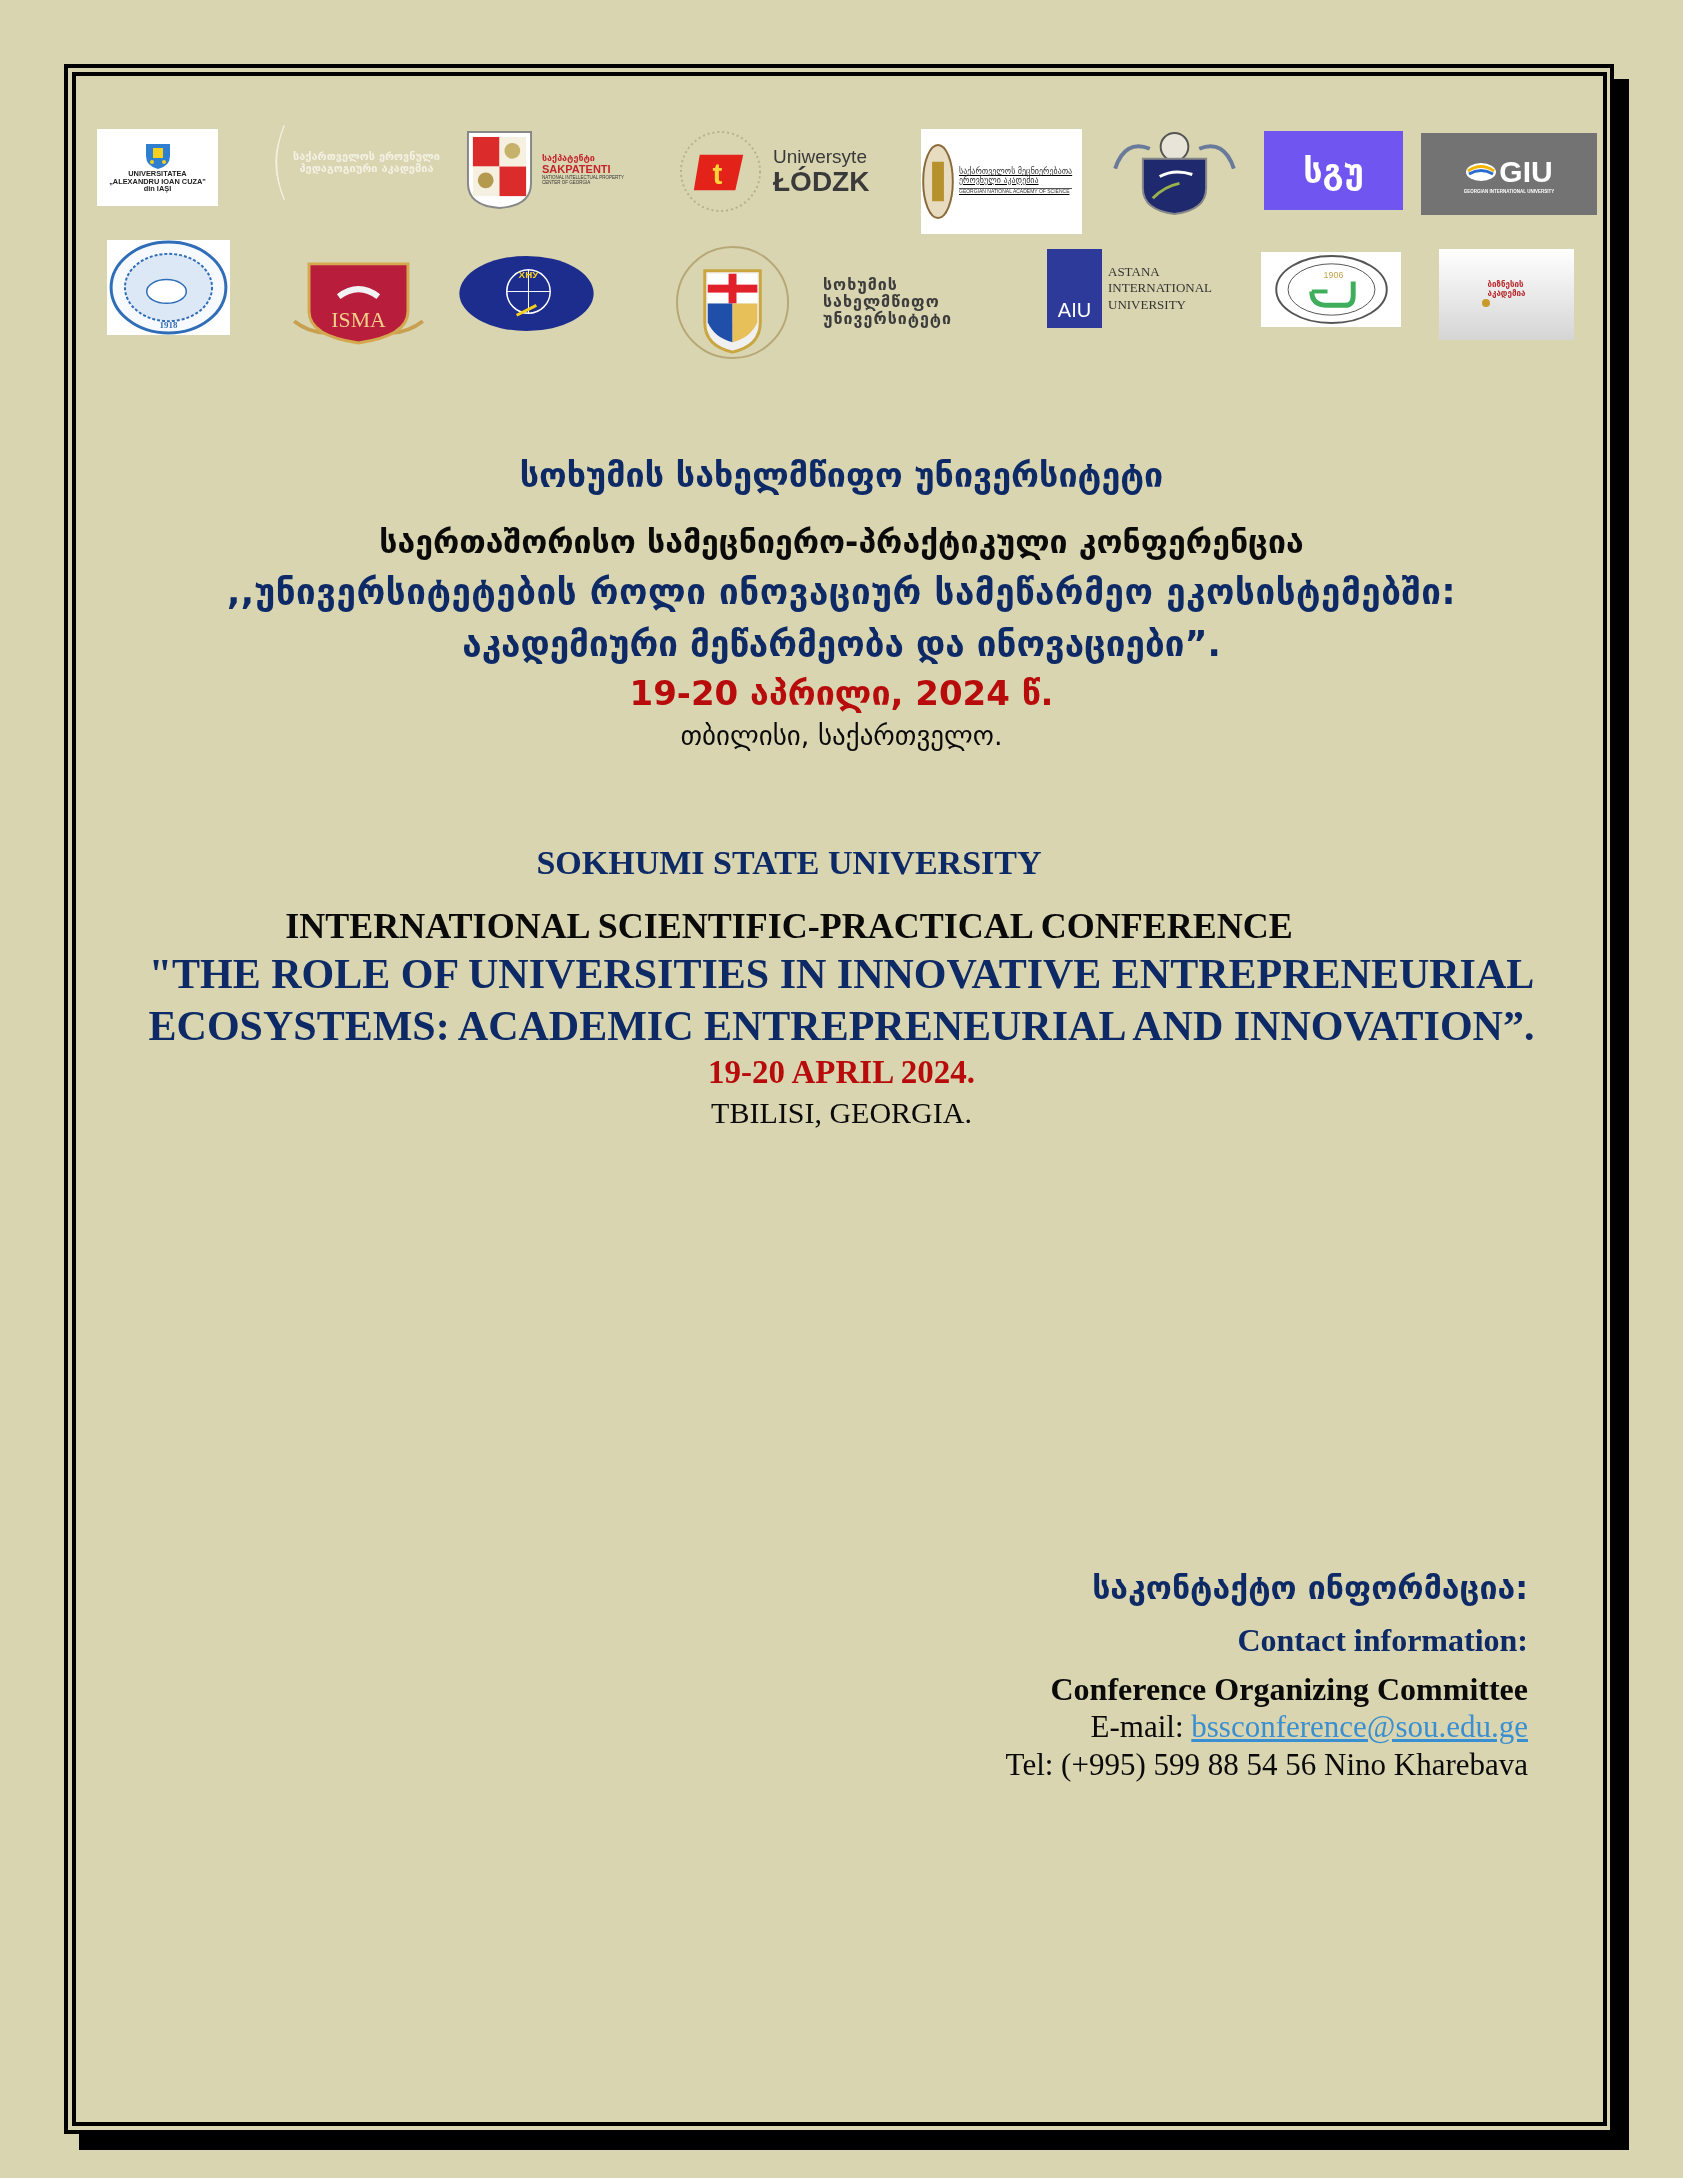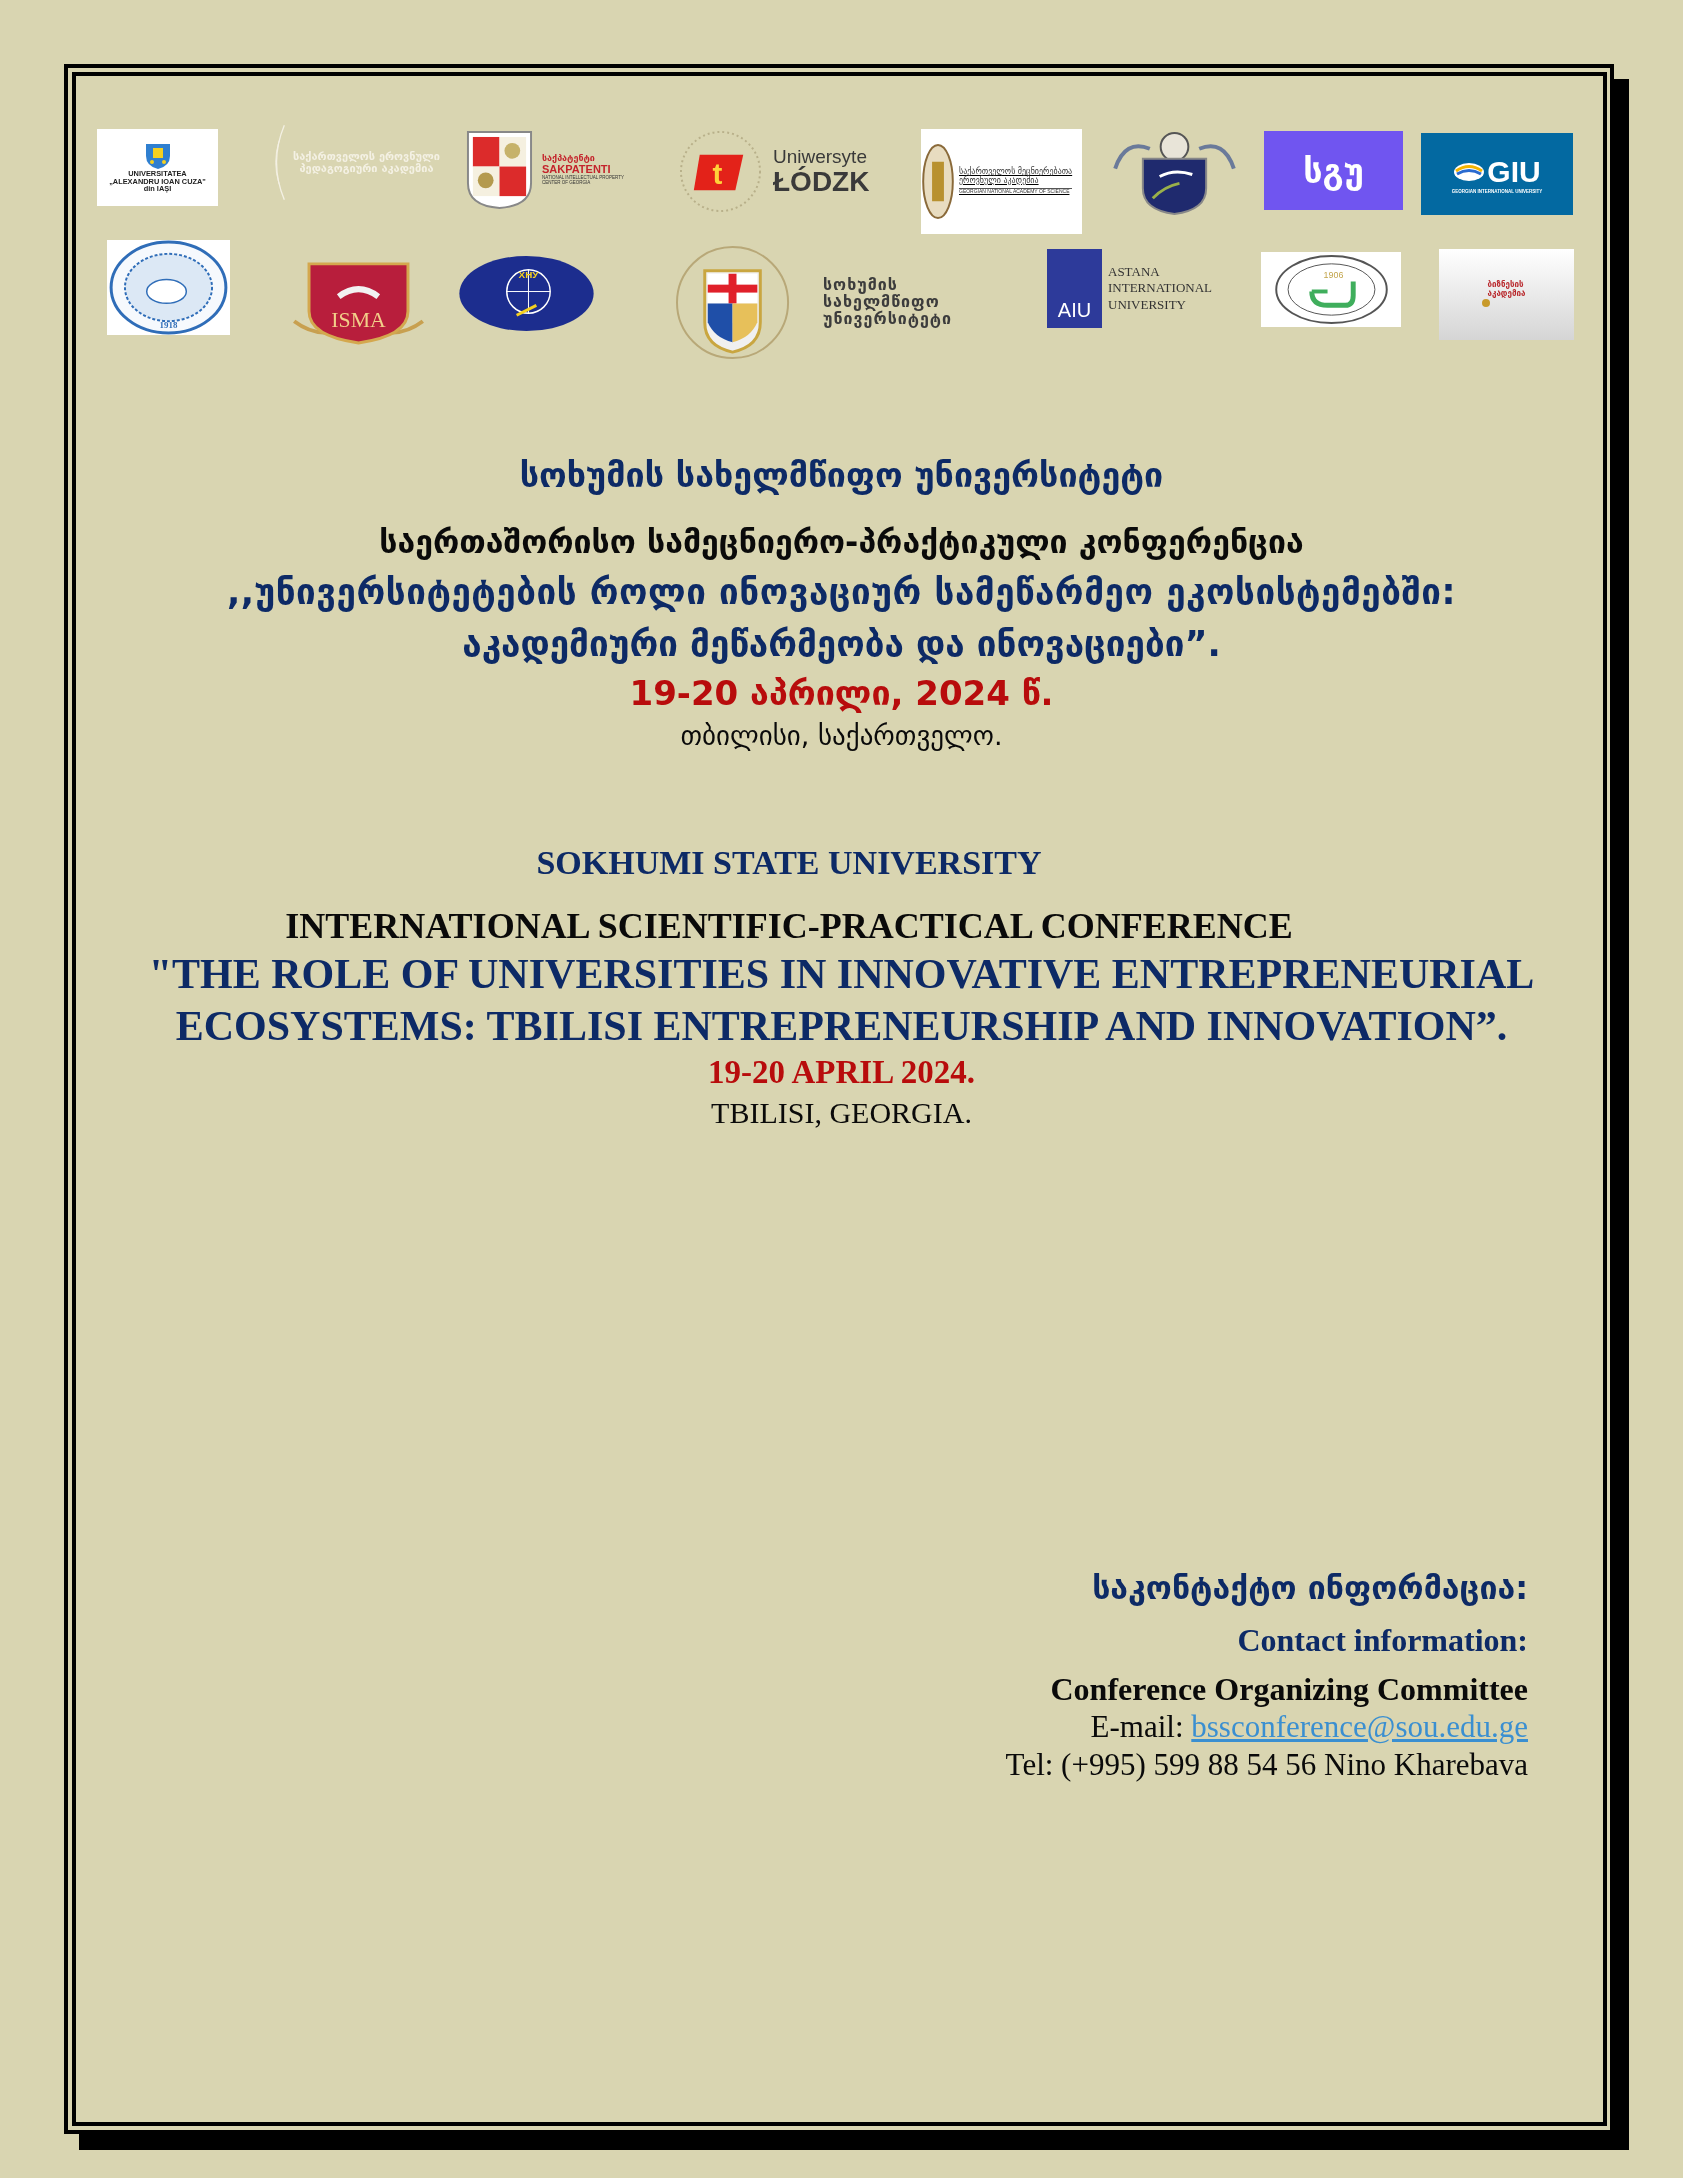--- a/index.html
+++ b/index.html
@@ -104,21 +104,21 @@
         <path d="M38 30 H102 V60 Q102 82 70 86 Q38 82 38 60 Z" fill="#1f2a6e" stroke="#888" stroke-width="2"></path>
         <path d="M55 48 Q70 40 88 46" stroke="#fff" stroke-width="3" fill="none"></path>
         <path d="M48 70 Q60 58 75 55" stroke="#9ab04a" stroke-width="3" fill="none"></path>
       </svg>
   </div>
 
   <div class="logo" style="left:1264px;top:131px;width:139px;height:79px;background:#7055f0;">
     <span style="font-family:'DejaVu Sans',sans-serif;font-size:34px;font-weight:bold;color:#fff;">სგუ</span>
   </div>
 
-  <div class="logo" style="left:1421px;top:133px;width:152px;height:82px;background:#0369a1;flex-direction:column;">
+  <div class="logo" style="left:1421px;top:133px;width:176px;height:82px;background:#737373;flex-direction:column;">
     <div style="display:flex;align-items:center;">
       <svg width="32" height="20" viewBox="0 0 32 20">
           <ellipse cx="16" cy="10" rx="15" ry="9" fill="#fff"></ellipse>
           <path d="M3 9 Q16 0 29 9" stroke="#f4b400" stroke-width="3" fill="none"></path>
           <path d="M4 12 Q16 5 28 12" stroke="#2a6bd0" stroke-width="3" fill="none"></path>
         </svg>
       <span style="font-family:'Liberation Sans',sans-serif;font-size:30px;font-weight:bold;color:#fff;margin-left:2px;">GIU</span>
     </div>
     <span style="font-family:'Liberation Sans',sans-serif;font-size:4.5px;color:#fff;font-weight:bold;">GEORGIAN INTERNATIONAL UNIVERSITY</span>
   </div>
@@ -201,21 +201,21 @@
 <div class="center-line geo navy" style="top:455px;font-size:34px;">სოხუმის სახელმწიფო უნივერსიტეტი</div>
 <div class="center-line geo black" style="top:523px;font-size:32px;">საერთაშორისო სამეცნიერო-პრაქტიკული კონფერენცია</div>
 <div class="center-line geo navy" style="top:572px;font-size:35px;letter-spacing:0.5px;">,,უნივერსიტეტების როლი ინოვაციურ სამეწარმეო ეკოსისტემებში:</div>
 <div class="center-line geo navy" style="top:624px;font-size:35px;">აკადემიური მეწარმეობა და ინოვაციები”.</div>
 <div class="center-line red" style="top:673px;font-size:34px;font-family:'DejaVu Sans',sans-serif;font-weight:bold;">19-20 აპრილი, 2024 წ.</div>
 <div class="center-line black" style="top:720px;font-size:27px;font-family:'DejaVu Sans',sans-serif;">თბილისი, საქართველო.</div>
 
 <div class="center-line navy" style="top:844px;font-size:34px;font-weight:bold;left:0;width:1578px;">SOKHUMI STATE UNIVERSITY</div>
 <div class="center-line black" style="top:905px;font-size:36px;font-weight:bold;left:0;width:1578px;">INTERNATIONAL SCIENTIFIC-PRACTICAL CONFERENCE</div>
 <div class="center-line navy" style="top:950px;font-size:42px;font-weight:bold;">"THE ROLE OF UNIVERSITIES IN INNOVATIVE ENTREPRENEURIAL</div>
-<div class="center-line navy" style="top:1002px;font-size:42px;font-weight:bold;">ECOSYSTEMS: TBILISI ENTREPRENEURSHIP AND INNOVATION”.</div>
+<div class="center-line navy" style="top:1002px;font-size:42px;font-weight:bold;">ECOSYSTEMS: ACADEMIC ENTREPRENEURIAL AND INNOVATION”.</div>
 <div class="center-line red" style="top:1054px;font-size:33px;font-weight:bold;">19-20 APRIL 2024.</div>
 <div class="center-line black" style="top:1096px;font-size:30px;">TBILISI, GEORGIA.</div>
 
 <div>
   <div class="right-line geo navy" style="top:1569px;font-size:32px;">საკონტაქტო ინფორმაცია:</div>
   <div class="right-line navy" style="top:1622px;font-size:32px;font-weight:bold;">Contact information:</div>
   <div class="right-line black" style="top:1671px;font-size:32px;font-weight:bold;">Conference Organizing Committee</div>
   <div class="right-line black" style="top:1709px;font-size:31px;">
     <span>E-mail: </span><a class="email-link">bssconference@sou.edu.ge</a>
   </div>

